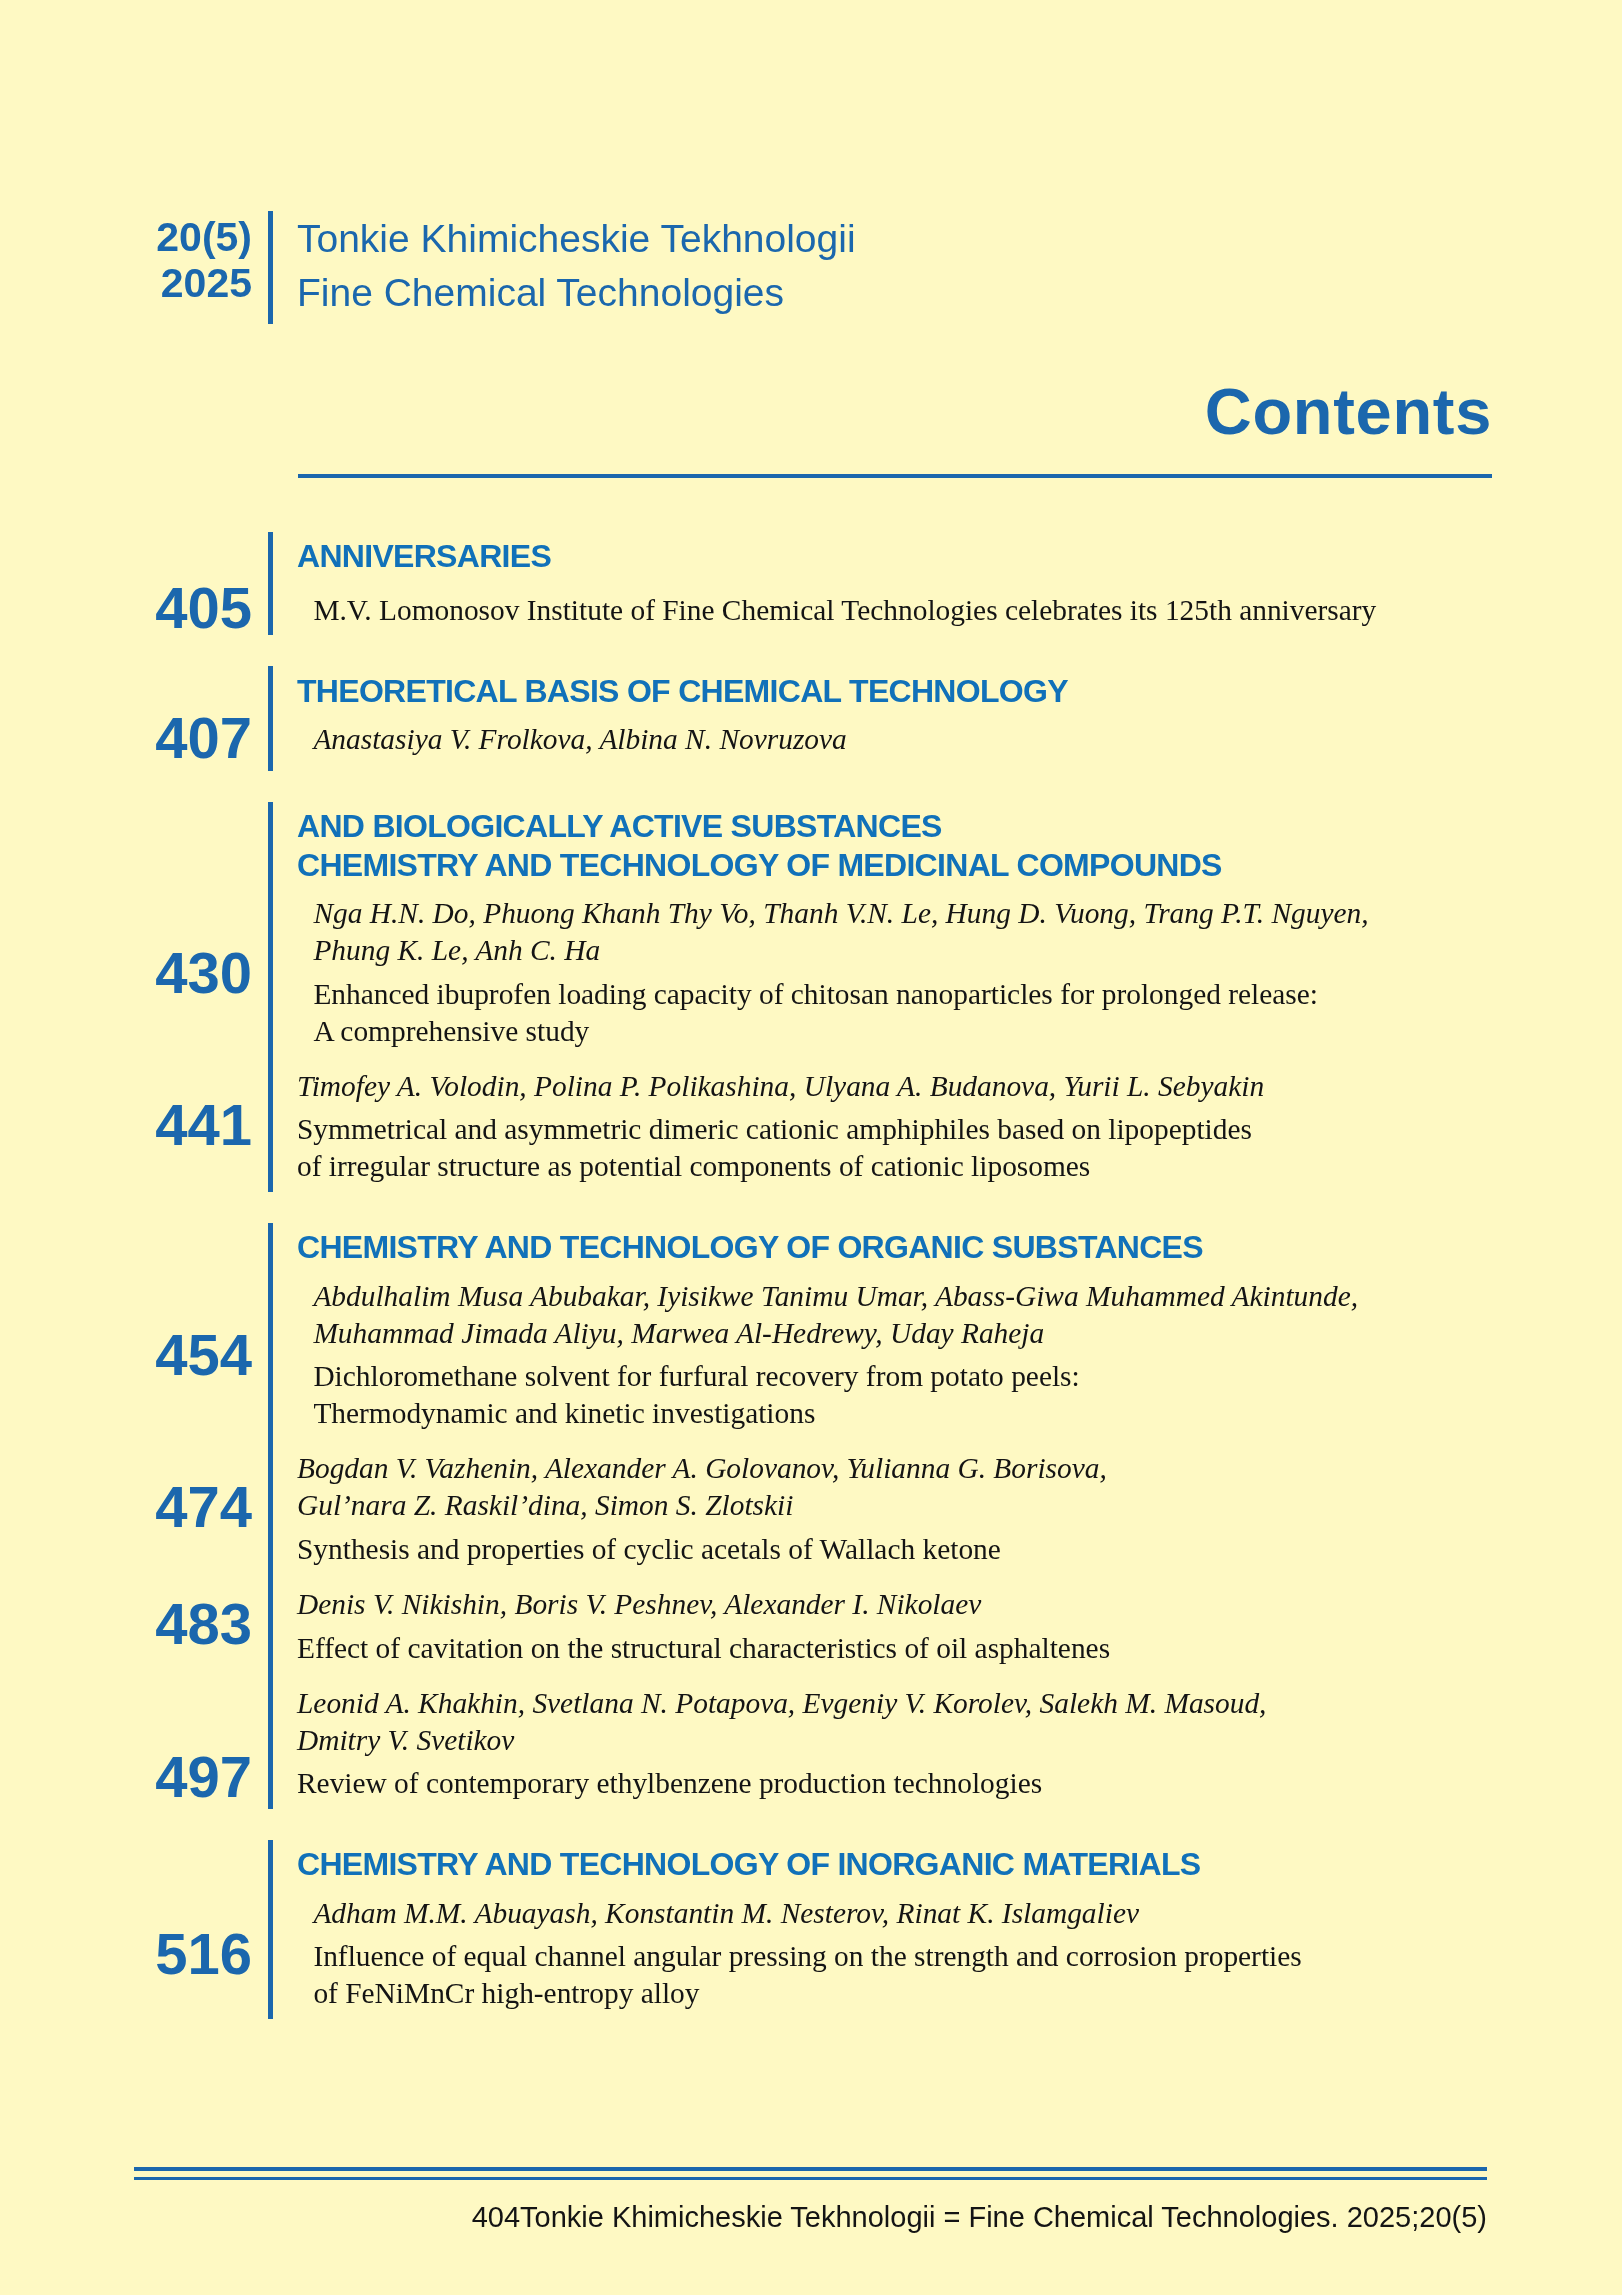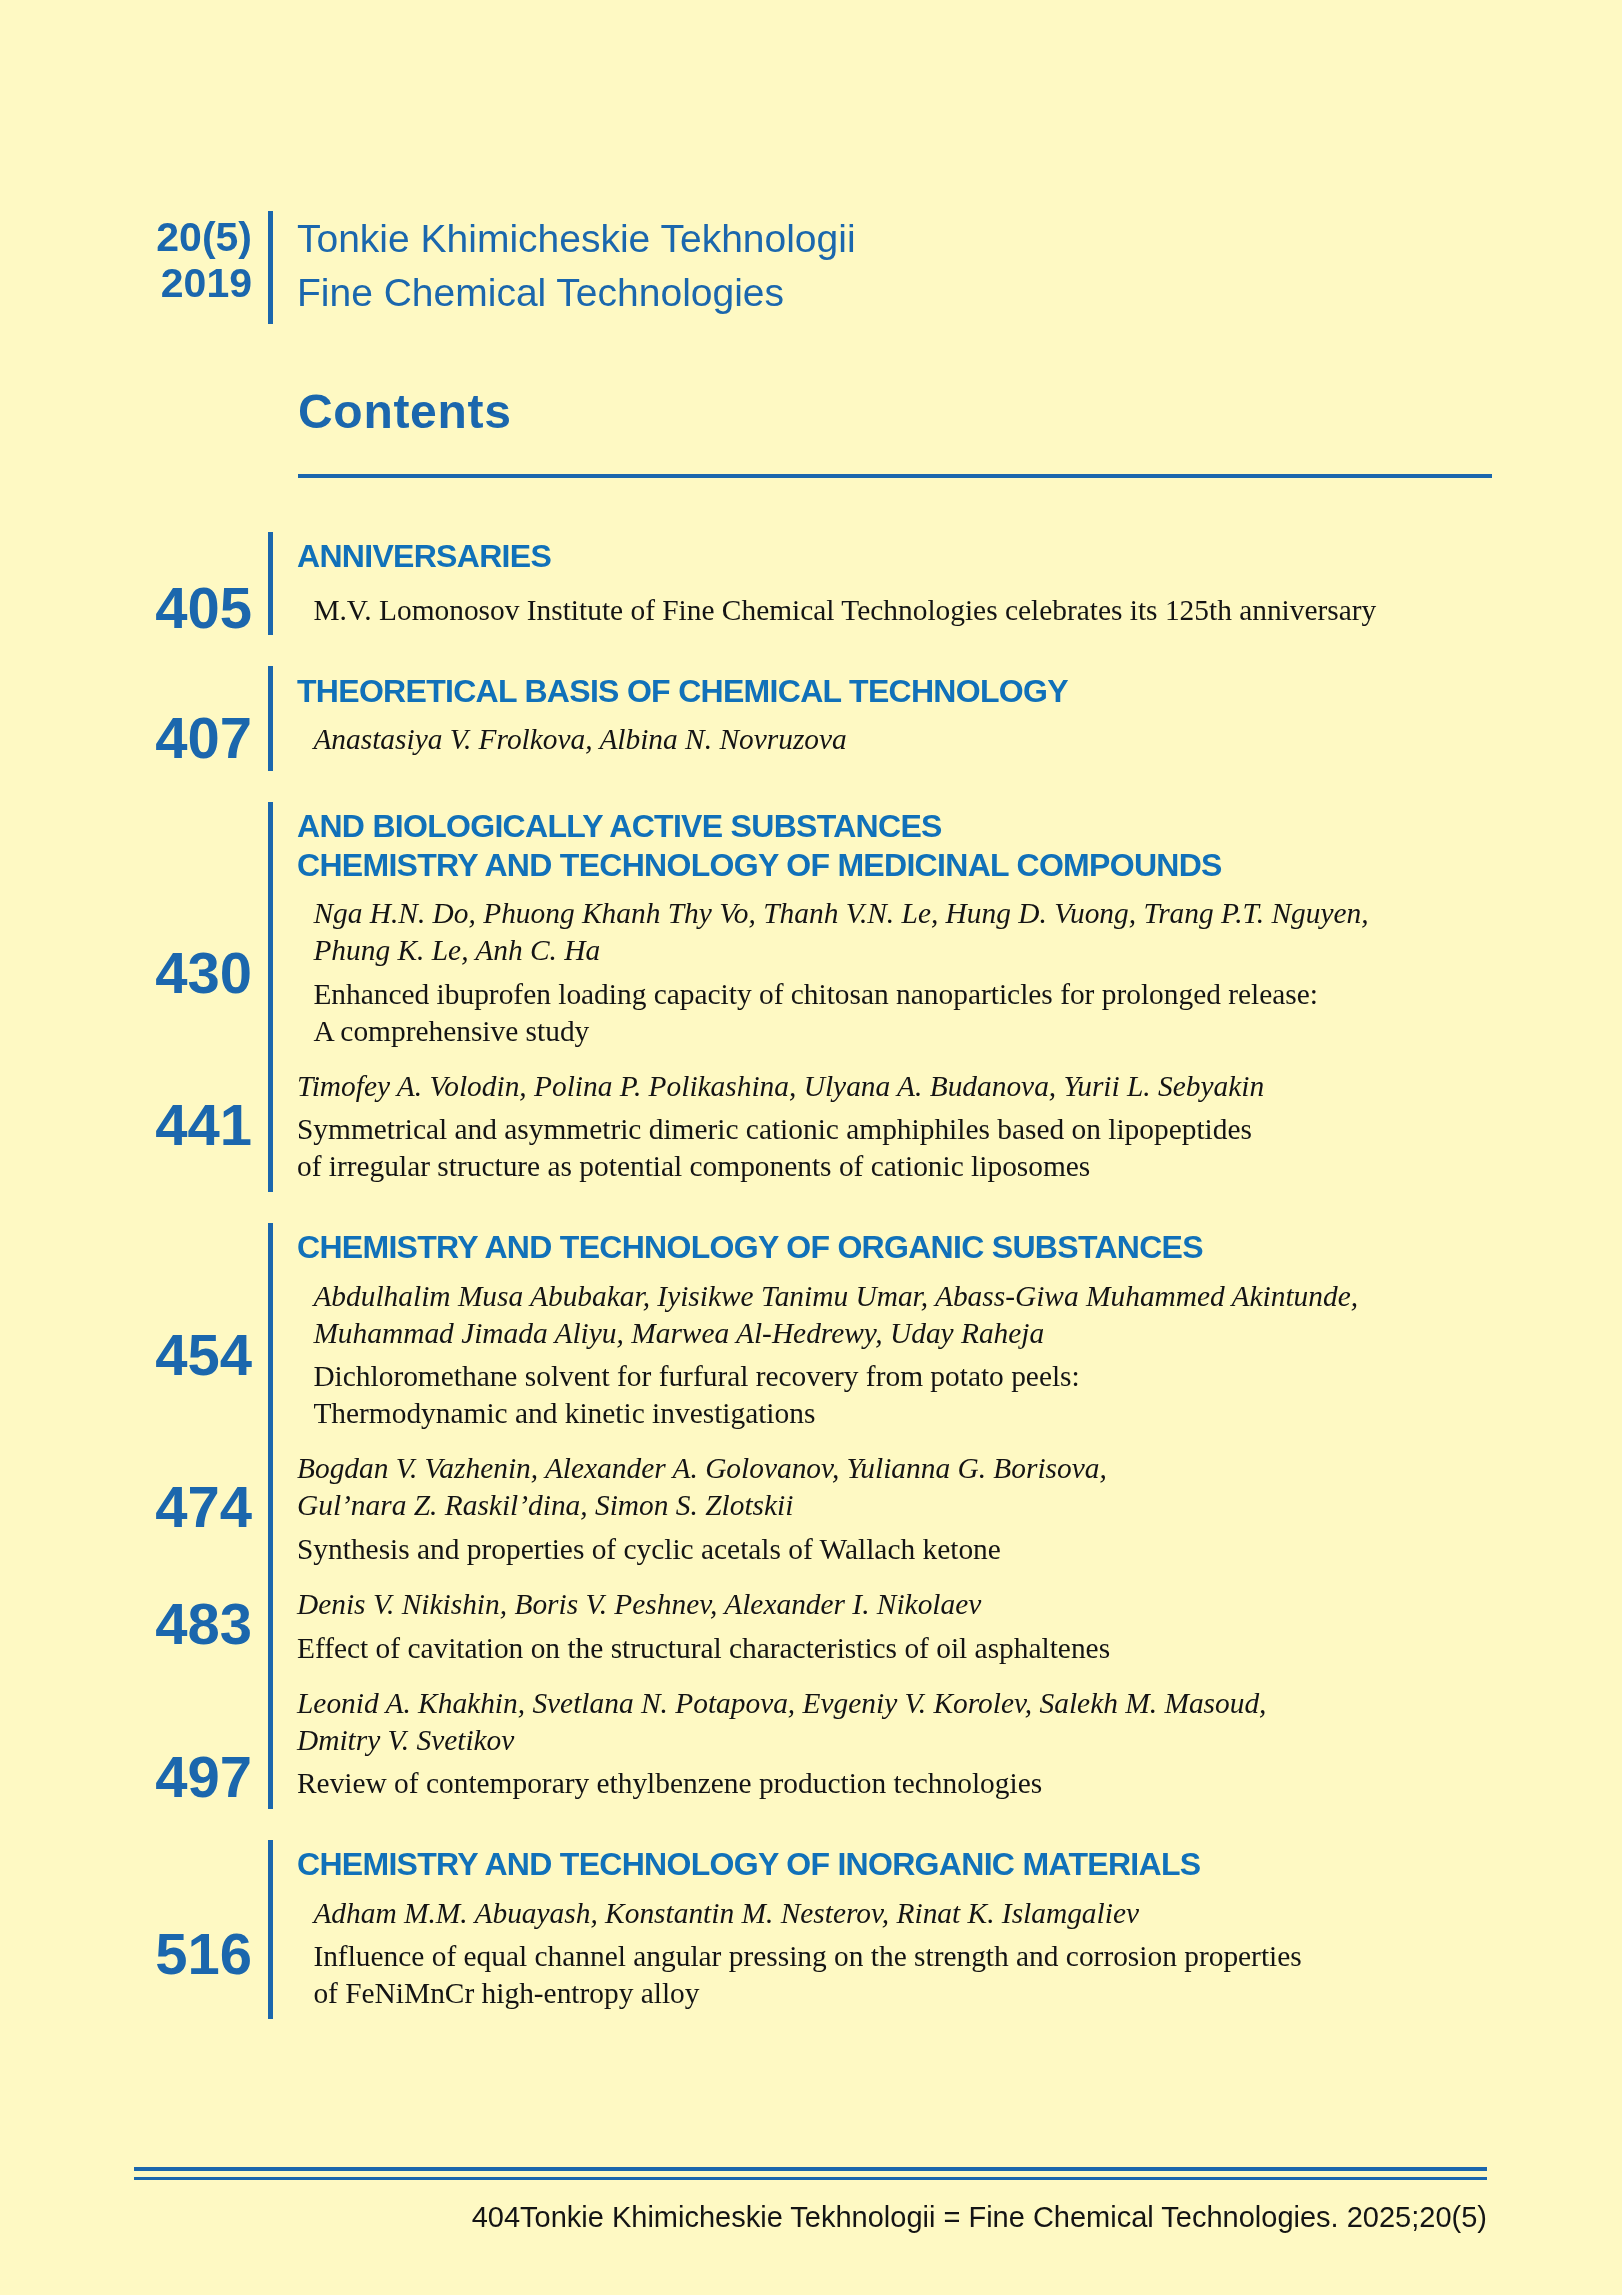--- a/index.html
+++ b/index.html
@@ -43,23 +43,24 @@
     font-size:39px;
     line-height:54px;
     font-weight:normal;
   }
 
   
   .contents-title{
     margin:55px 0 0 164px;
     color:var(--blue);
     font-weight:bold;
-    font-size:48px;
+    font-size:65px;
     line-height:65px;
     letter-spacing:0.7px;
+    text-align:right;
   }
   .contents-rule{
     margin:30px 0 0 164px;
     height:3.9px;
     background:var(--blue);
   }
 
   
   .toc{ margin-top:54px; }
   .section{ margin-top:31px; }
@@ -133,21 +134,21 @@
 </style>
 </head>
 <body>
 
 <div class="page">
   <div class="content">
 
     <div class="masthead">
       <div class="issue-col">
         <div>20(5)</div>
-        <div>2019</div>
+        <div>2025</div>
       </div>
       <div class="journal-col">
         <div>Tonkie Khimicheskie Tekhnologii</div>
         <div>Fine Chemical Technologies</div>
       </div>
     </div>
 
     <div class="contents-title">Contents</div>
     <div class="contents-rule"></div>
 

